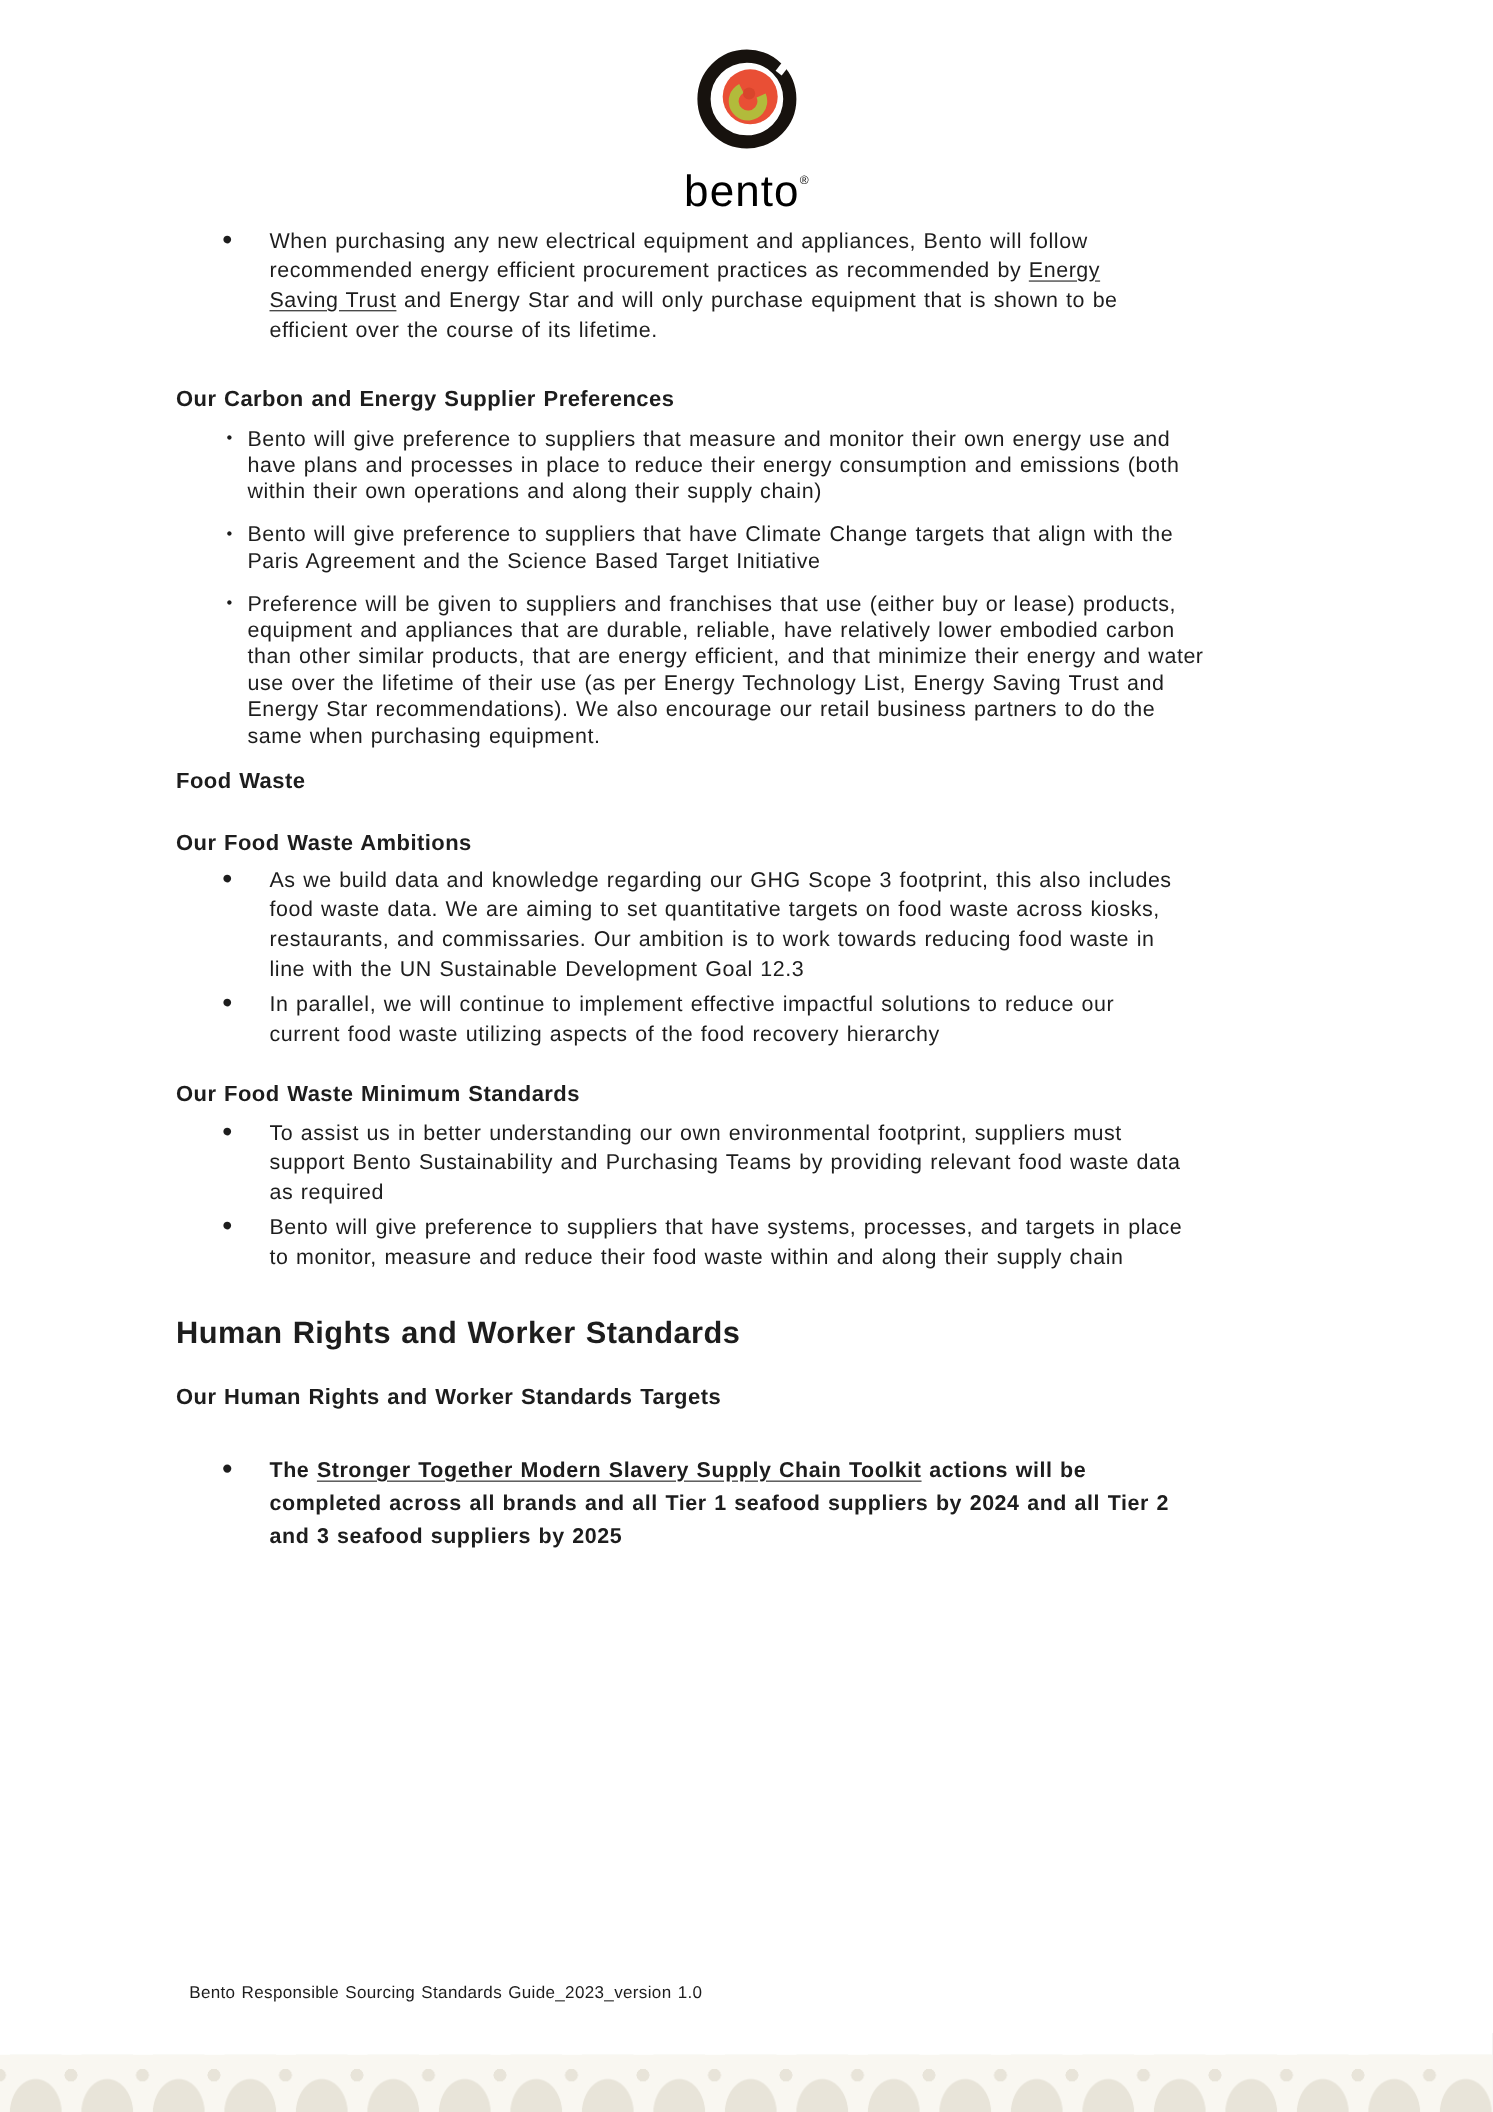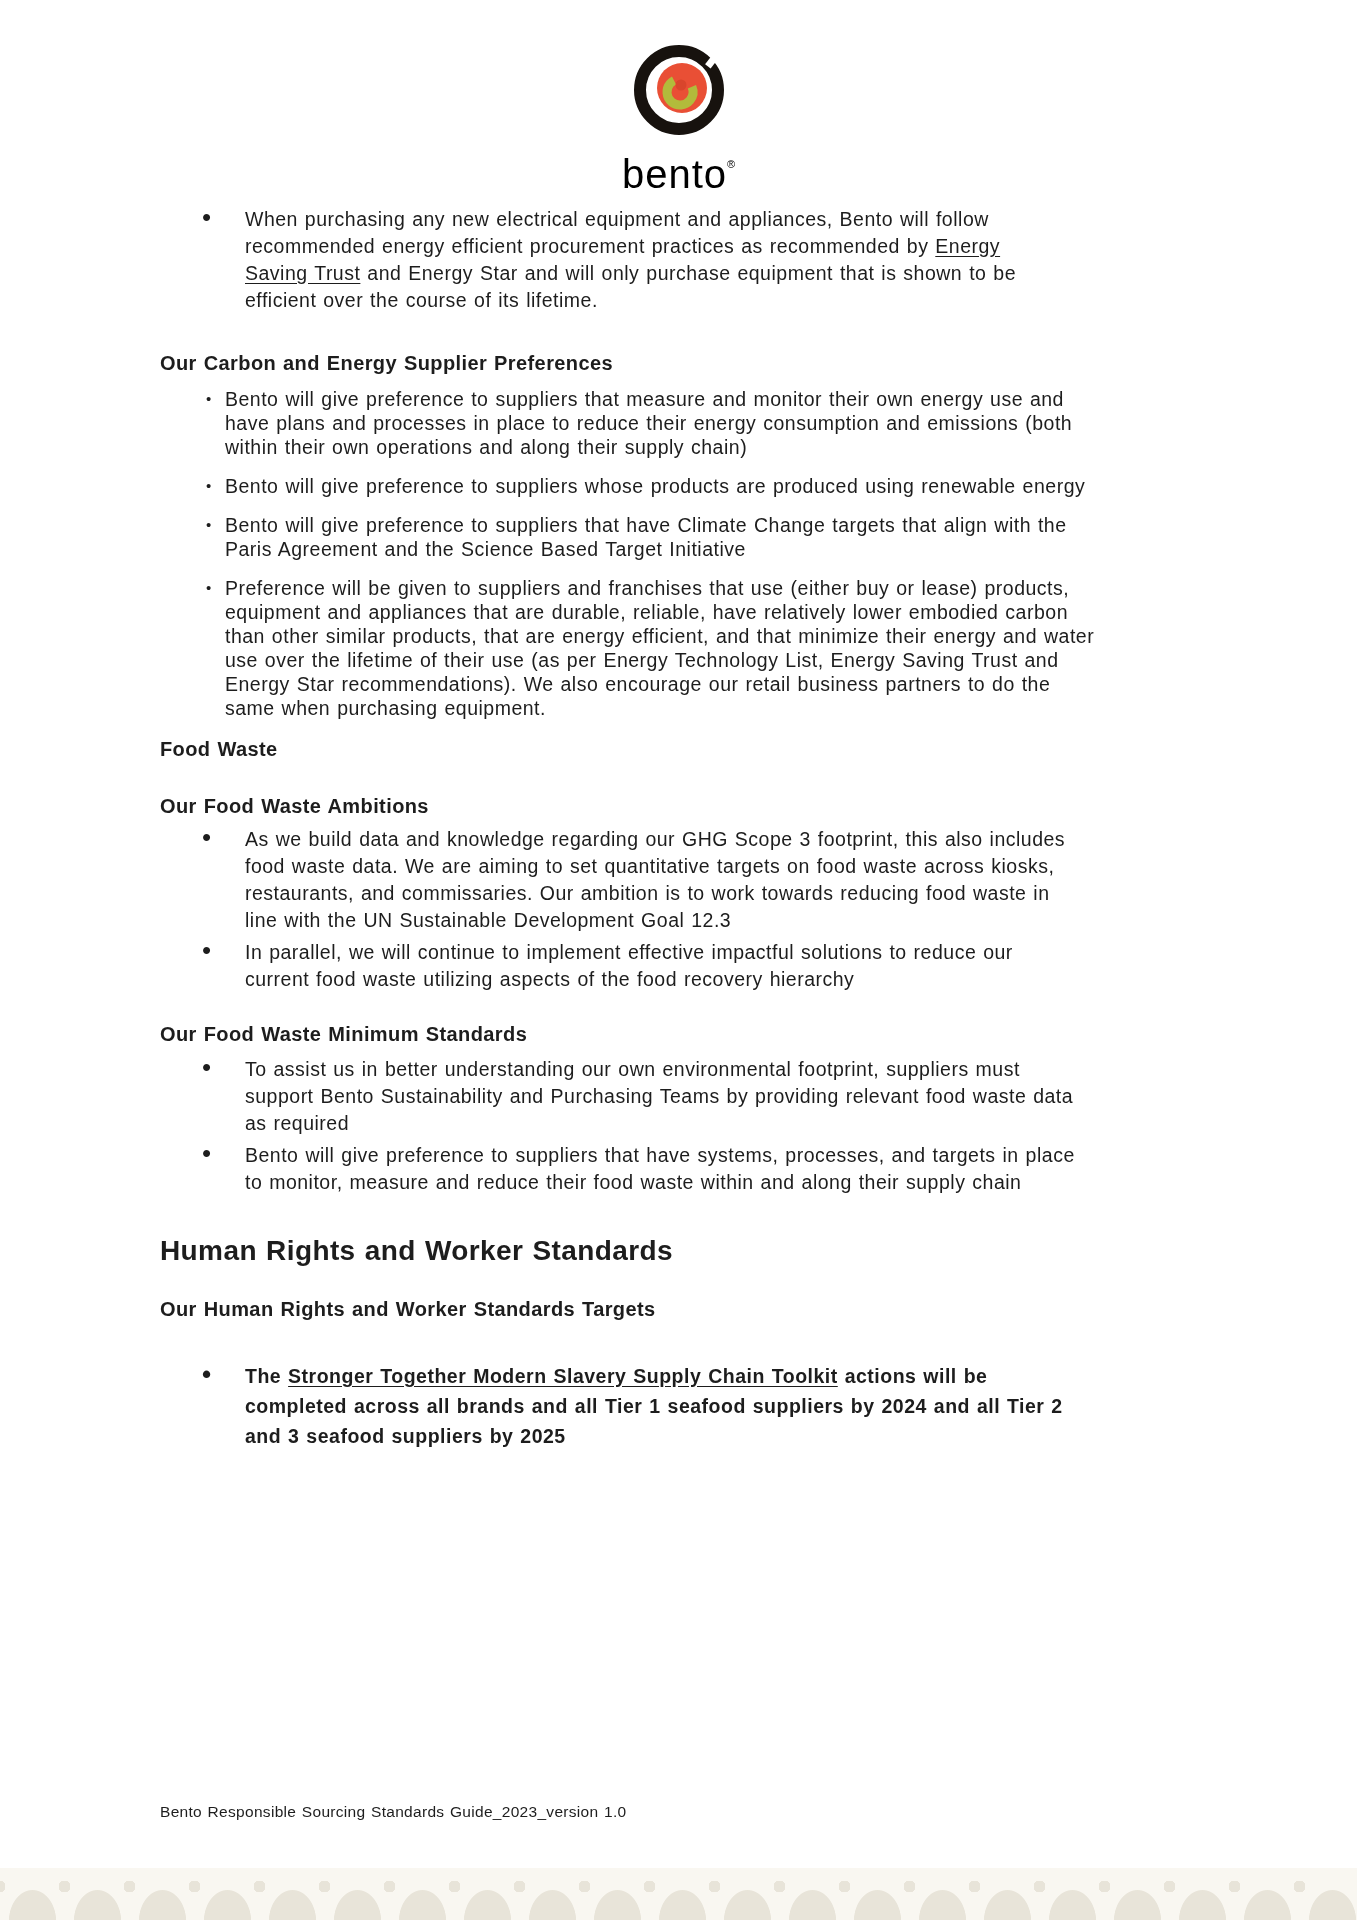--- a/index.html
+++ b/index.html
@@ -87,21 +87,21 @@
   .people-heading { margin-top: 22px; }
   .hr-heading { margin-top: 38px; }
   .targets-heading { margin-top: 28px; }
   .targets-list { margin-top: 38px; }
   .targets-list > li { margin-right: 12px; line-height: 30px; font-weight: bold; }
 
   .doc-link { color: #1d1d1d; text-decoration: underline; text-underline-offset: 3px; }
 
   .footer-line {
     position: absolute;
-    left: 160px;
+    left: 172px;
     top: 1802px;
     font-size: 15.5px;
     line-height: 20px;
     letter-spacing: 0.3px;
     color: #1d1d1d;
   }
 
   .bottom-band {
     position: absolute;
     left: 0;
@@ -136,21 +136,20 @@
 
   <div class="content">
 
     <ul class="l1 intro-list">
       <li><span>When purchasing any new electrical equipment and appliances, Bento will follow recommended energy efficient procurement practices as recommended by </span><span class="doc-link">Energy Saving Trust</span><span> and Energy Star and will only purchase equipment that is shown to be efficient over the course of its lifetime.</span></li>
     </ul>
 
     <h3 class="sub-heading carbon-heading">Our Carbon and Energy Supplier Preferences</h3>
     <ul class="sub">
       <li>Bento will give preference to suppliers that measure and monitor their own energy use and have plans and processes in place to reduce their energy consumption and emissions (both within their own operations and along their supply chain)</li>
-      <li>Bento will give preference to suppliers whose products are produced using renewable energy</li>
       <li>Bento will give preference to suppliers that have Climate Change targets that align with the Paris Agreement and the Science Based Target Initiative</li>
       <li>Preference will be given to suppliers and franchises that use (either buy or lease) products, equipment and appliances that are durable, reliable, have relatively lower embodied carbon than other similar products, that are energy efficient, and that minimize their energy and water use over the lifetime of their use (as per Energy Technology List, Energy Saving Trust and Energy Star recommendations). We also encourage our retail business partners to do the same when purchasing equipment.</li>
     </ul>
 
     <h3 class="sub-heading food-waste-heading">Food Waste</h3>
 
     <h3 class="sub-heading ambitions-heading">Our Food Waste Ambitions</h3>
     <ul class="l1 ambitions-list">
       <li>As we build data and knowledge regarding our GHG Scope 3 footprint, this also includes food waste data. We are aiming to set quantitative targets on food waste across kiosks, restaurants, and commissaries. Our ambition is to work towards reducing food waste in line with the UN Sustainable Development Goal 12.3</li>
       <li>In parallel, we will continue to implement effective impactful solutions to reduce our current food waste utilizing aspects of the food recovery hierarchy</li>

